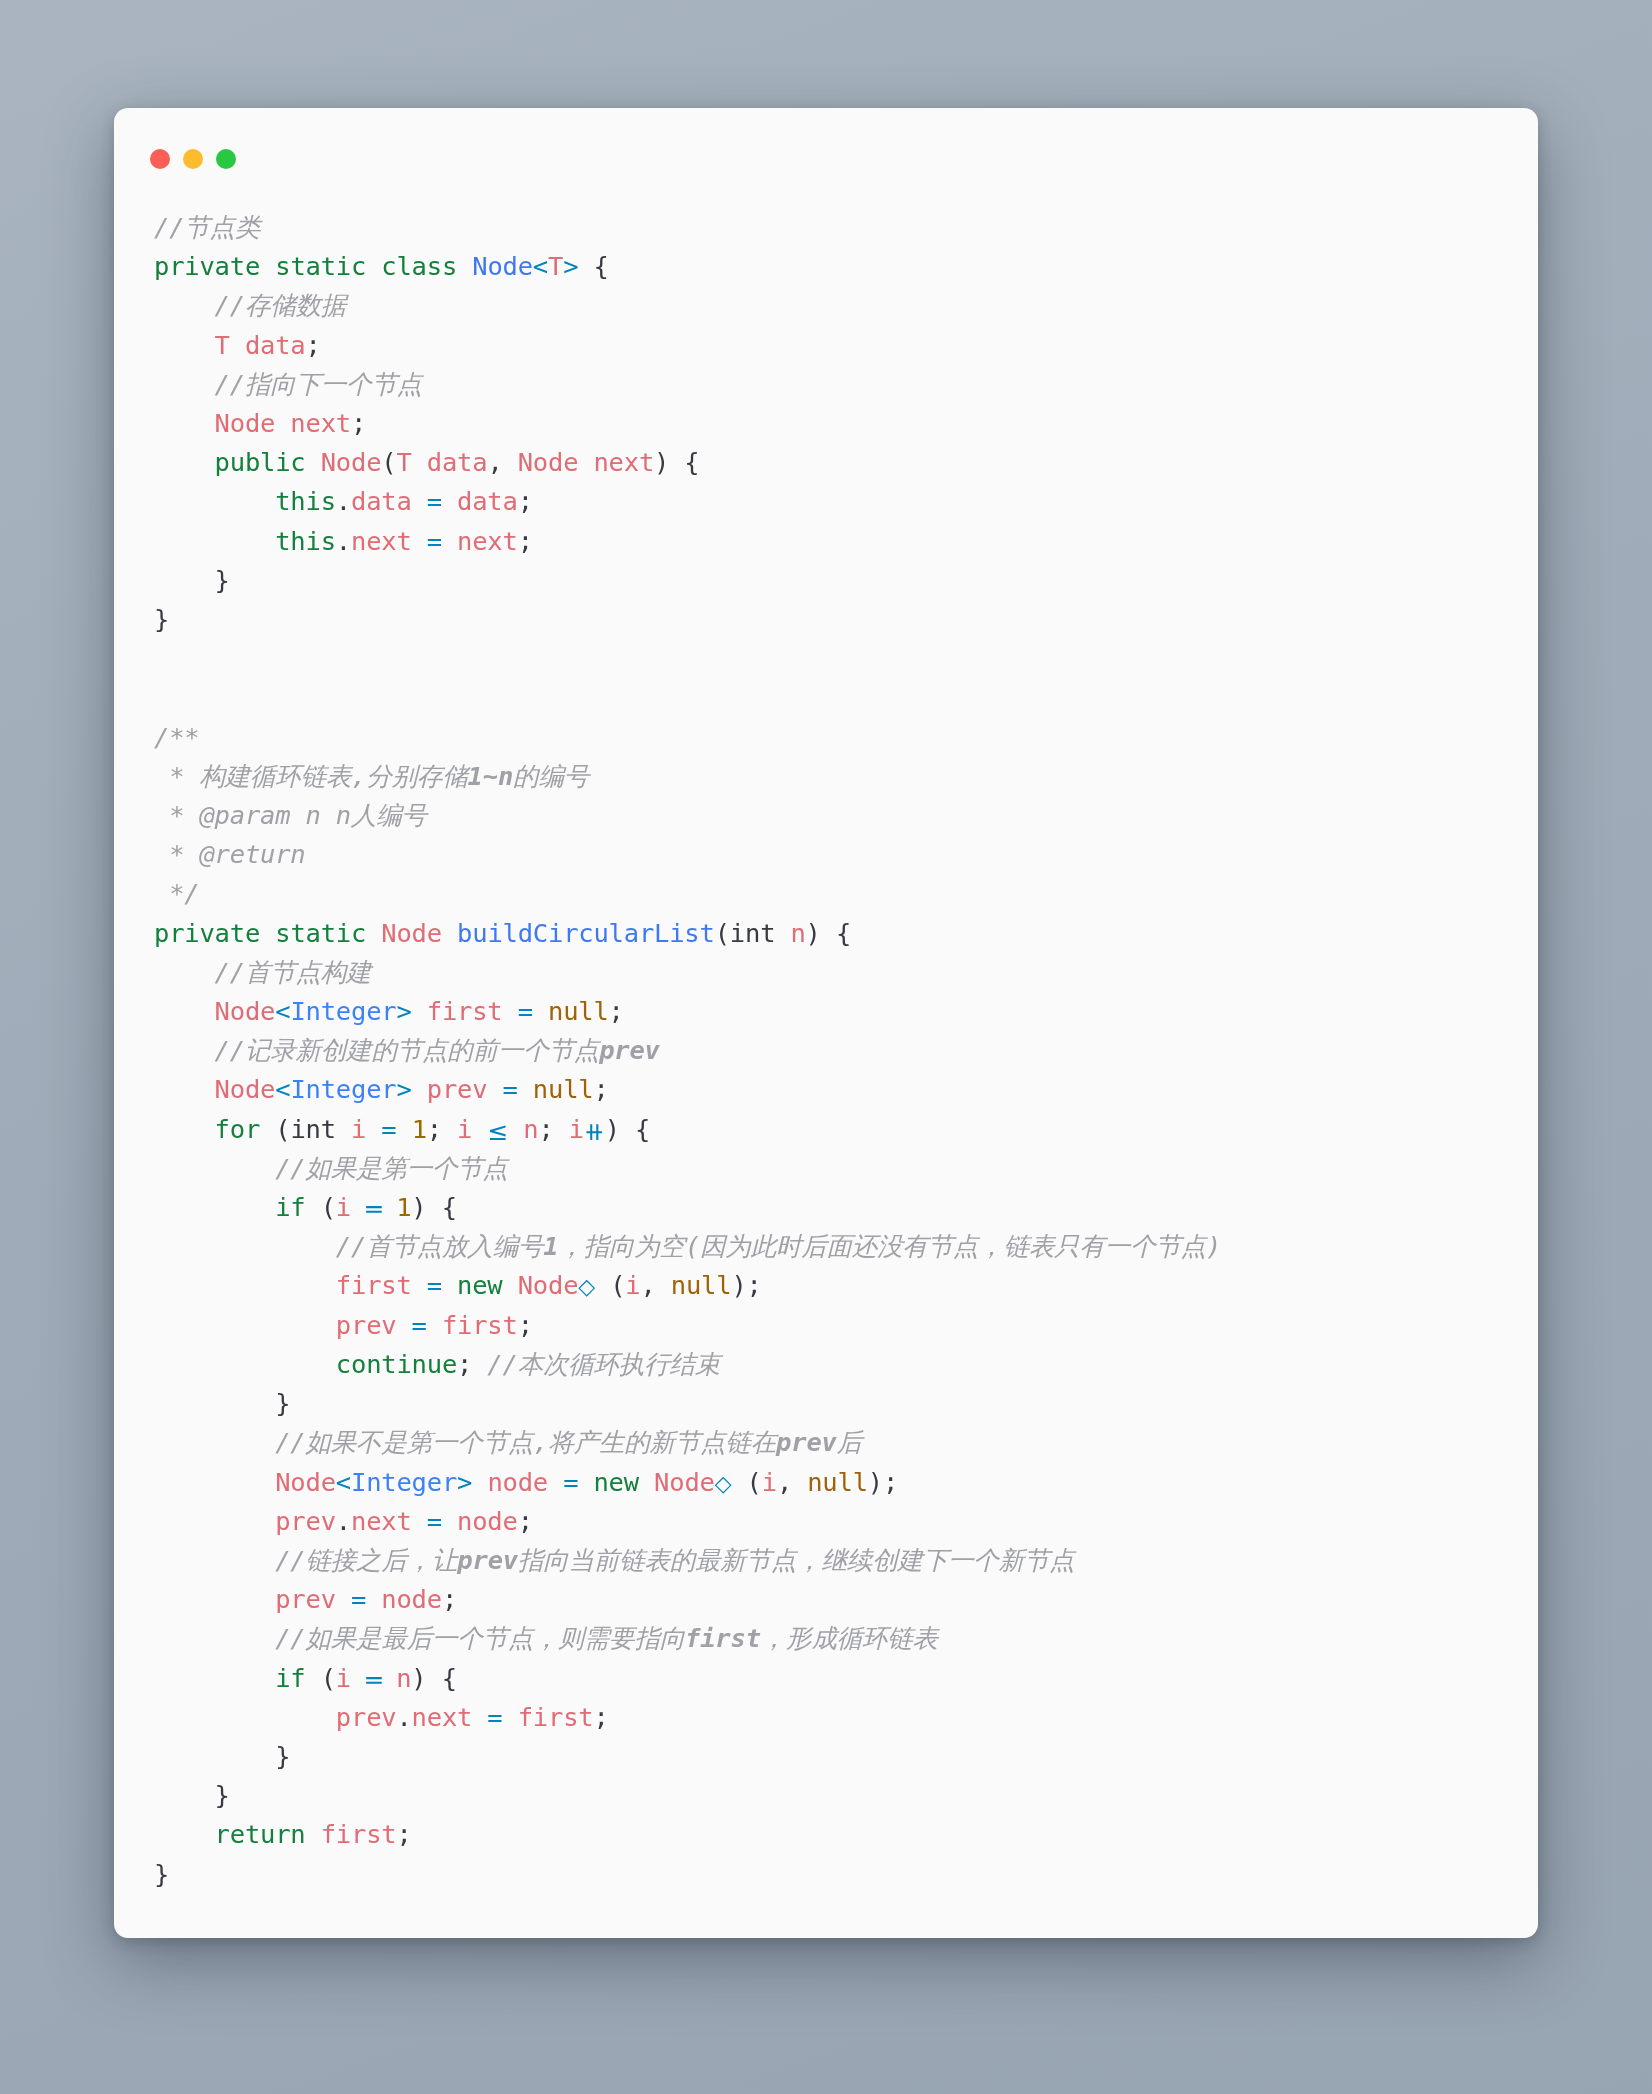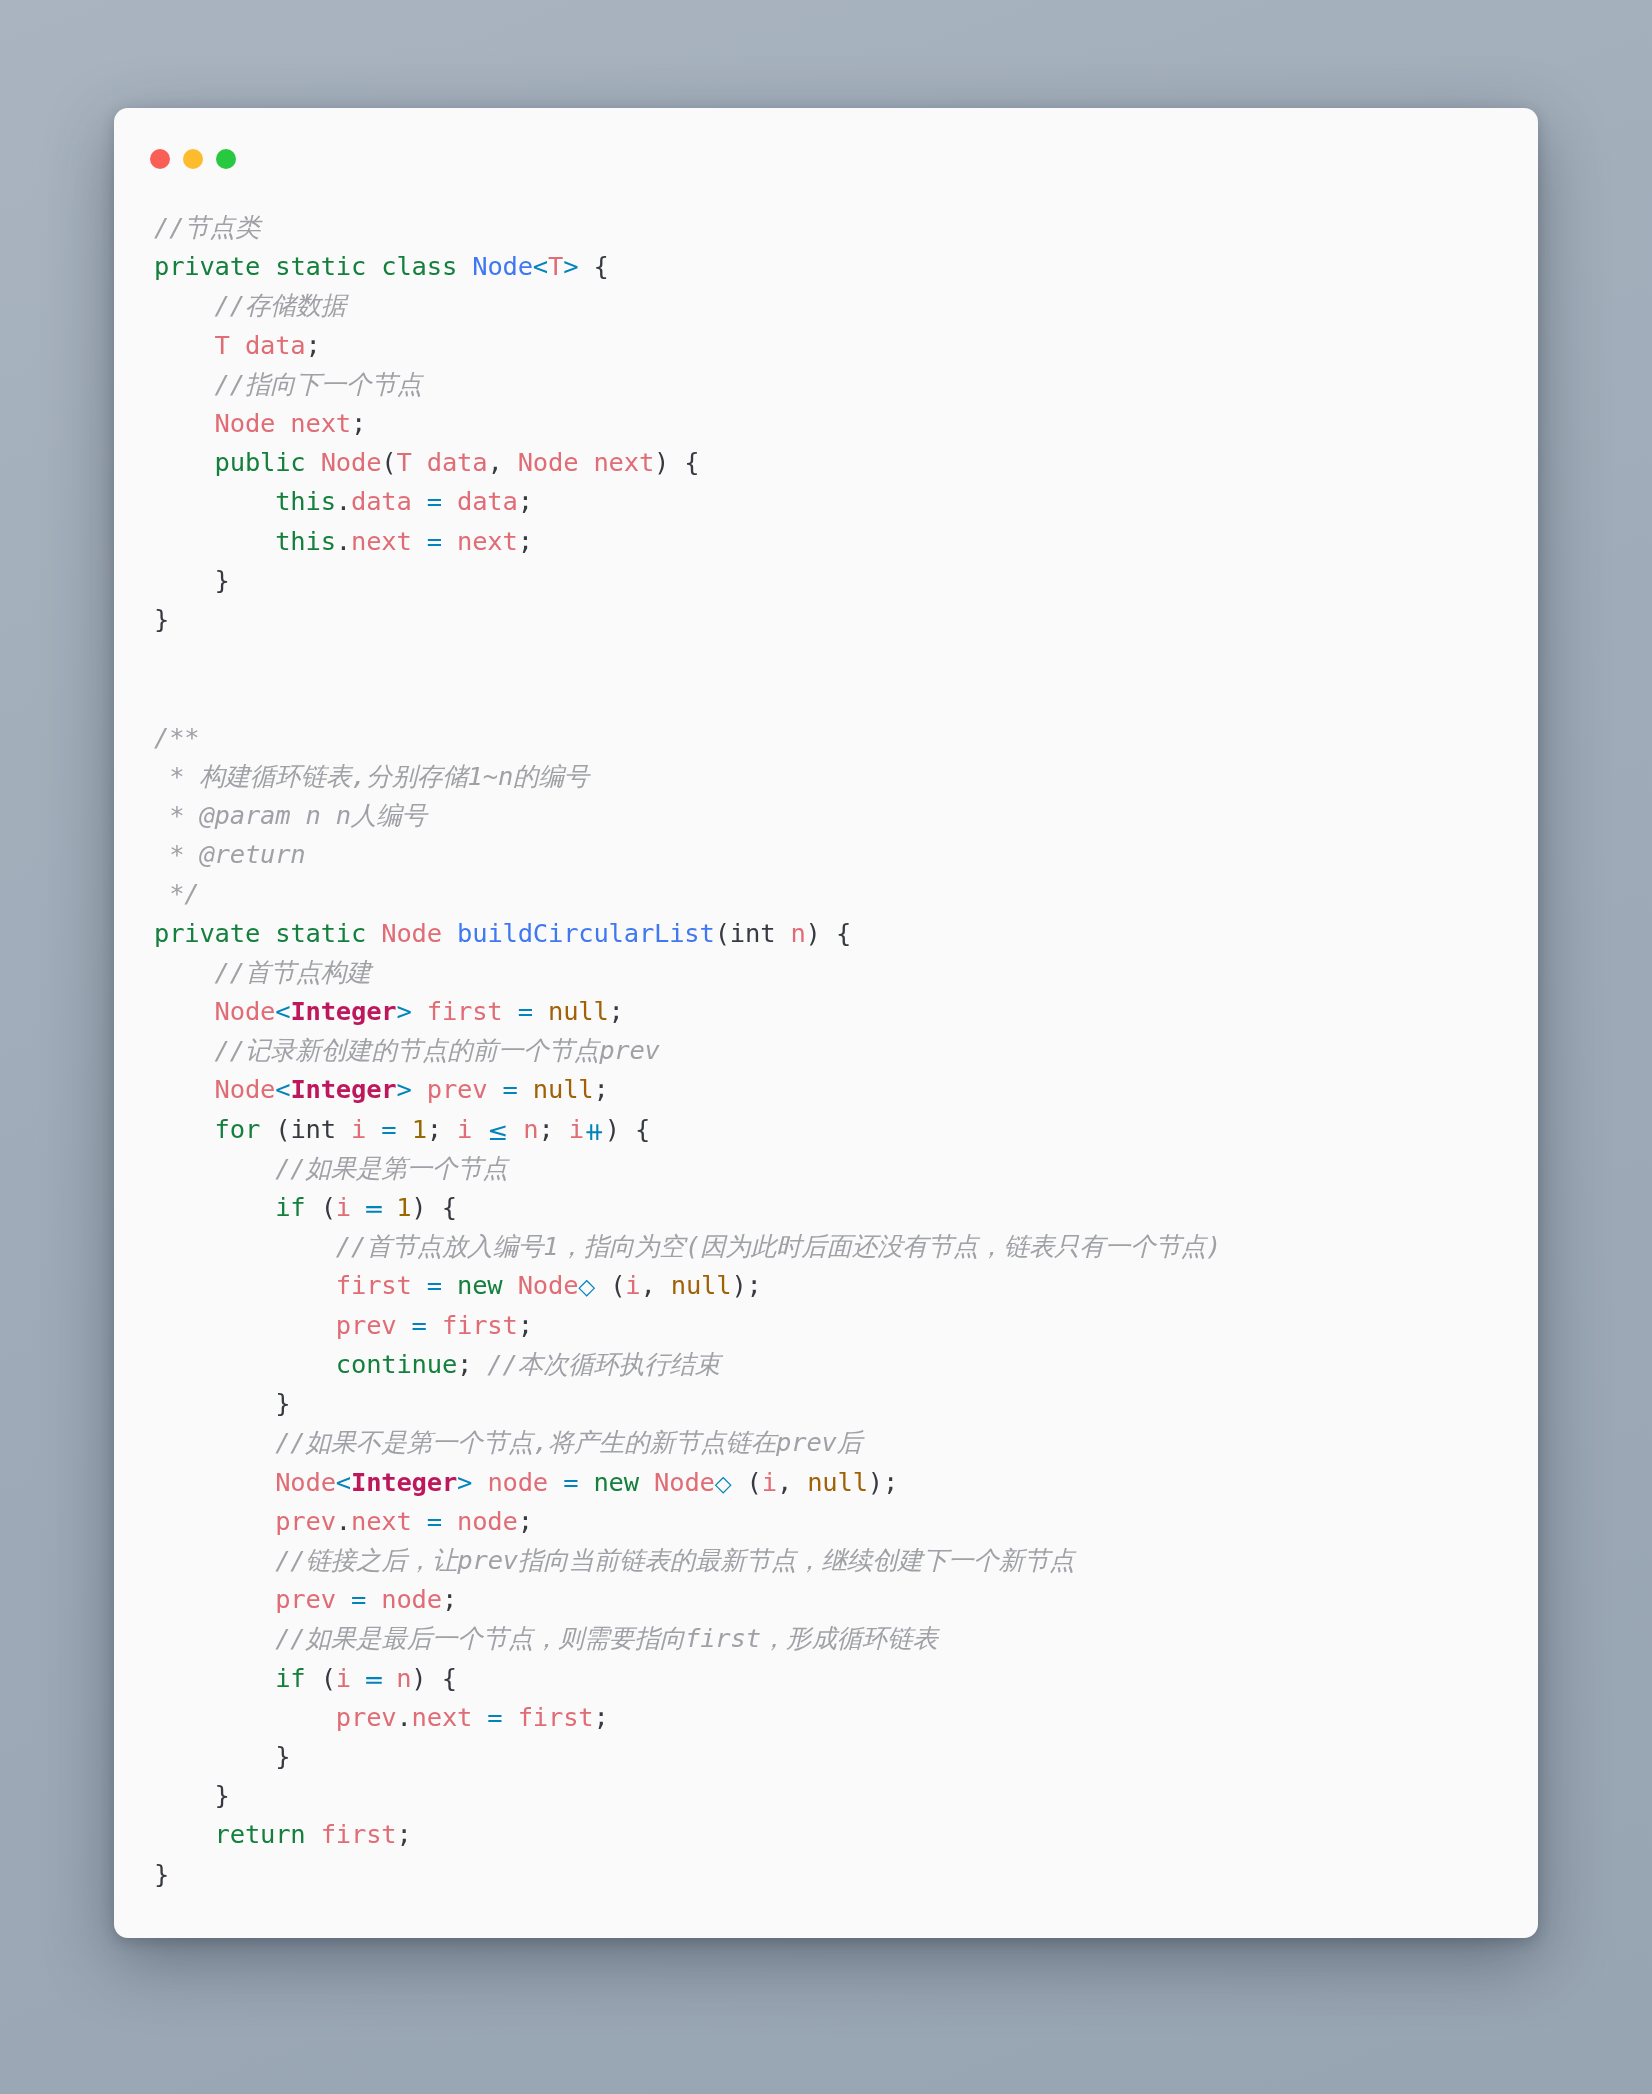--- a/index.html
+++ b/index.html
@@ -66,31 +66,31 @@
   .code .ln {
     display: block;
     min-height: 39.2px;
   }
 
   
   .kw     { color: #15803d; }            
   .type   { color: #e06c75; }            
   .ident  { color: #e06c75; }
   .fn     { color: #4078f2; }            
-  .gen    { color: #be185d; font-weight: bold; }            
+  .gen    { color: #3b82f6; }            
   .angle  { color: #0184bc; }            
   .op     { color: #0184bc; }            
   .num    { color: #986801; }            
   .nul    { color: #a16207; }            
   .punct  { color: #383a42; }            
   .cmt    {
     color: #a0a1a7;
     font-style: italic;
   }
-  .cmt b { font-weight: 400; font-style: italic; text-align: right; }
+  .cmt b { font-weight: 700; font-style: italic; text-align: right; }
 
   
   .lig {
     color: #0184bc;
     display: inline-block;
     font-family: "DejaVu Sans", sans-serif;
     font-size: 25px;
     line-height: 1;
     vertical-align: -2px;
   }

